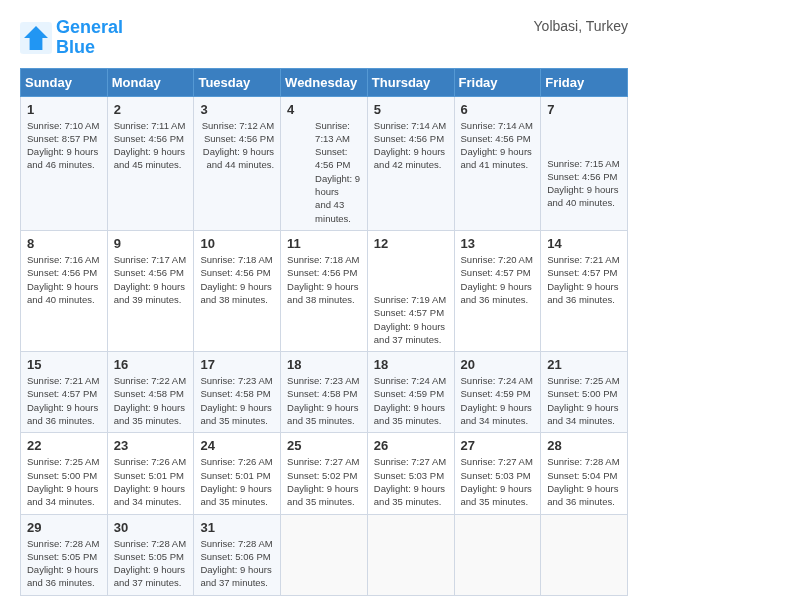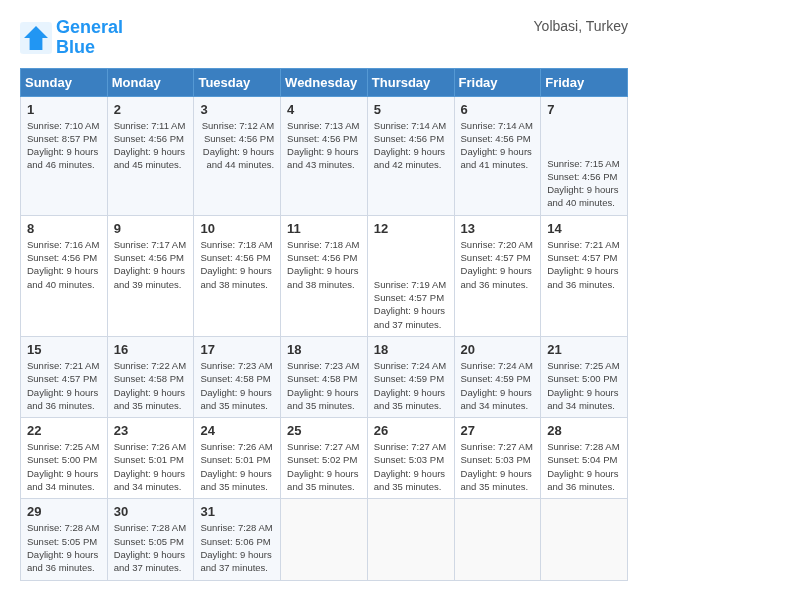--- a/index.html
+++ b/index.html
@@ -148,21 +148,21 @@
           </td>
           <td>
             <span class="day-number">3</span>
             <div class="day-info" style="white-space: pre-line; text-align: right;">Sunrise: 7:12 AM
 Sunset: 4:56 PM
 Daylight: 9 hours
 and 44 minutes.</div>
           </td>
           <td>
             <span class="day-number">4</span>
-            <div class="day-info" style="white-space: pre-line;">Sunrise: 7:13 AM
+            <div class="day-info" style="white-space: pre-line; margin-left: 28px;">Sunrise: 7:13 AM
 Sunset: 4:56 PM
 Daylight: 9 hours
 and 43 minutes.</div>
           </td>
           <td>
             <span class="day-number">5</span>
             <div class="day-info" style="white-space: pre-line;">Sunrise: 7:14 AM
 Sunset: 4:56 PM
 Daylight: 9 hours
 and 42 minutes.</div>

